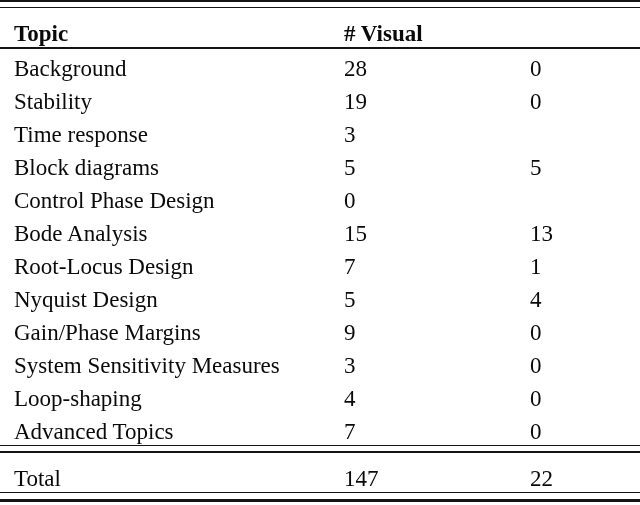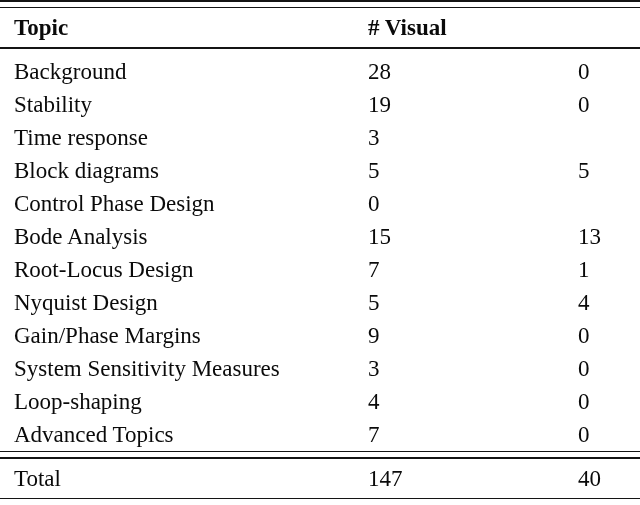--- a/index.html
+++ b/index.html
@@ -32,31 +32,29 @@
     border-bottom: 2px solid #141414;
   }
   .rule-double-bottom {
     height: 6px;
     border-top: 1px solid #141414;
     border-bottom: 3px solid #141414;
   }
   
   .trow {
     display: flex;
-    align-items: center;
+    align-items: flex-end;
     width: 100%;
-    gap: 24px;
   }
   .header-row {
     height: 39px;
     font-weight: bold;
     font-size: 23px;
   }
   .body-rows {
-    padding-top: 6px;
   }
   .body-row {
     height: 33px;
     font-size: 23px;
   }
   .total-row {
     height: 39px;
     font-size: 23px;
   }
   
@@ -164,18 +162,18 @@
       <div class="c-visual">0</div>
     </div>
 
   </div>
 
   <div class="rule-double-mid"></div>
 
   <div class="trow total-row">
     <div class="c-topic">Total</div>
     <div class="c-problems">147</div>
-    <div class="c-visual">40</div>
+    <div class="c-visual">22</div>
   </div>
 
   <div class="rule-double-bottom"></div>
 
 </div>
 
 </body></html>

